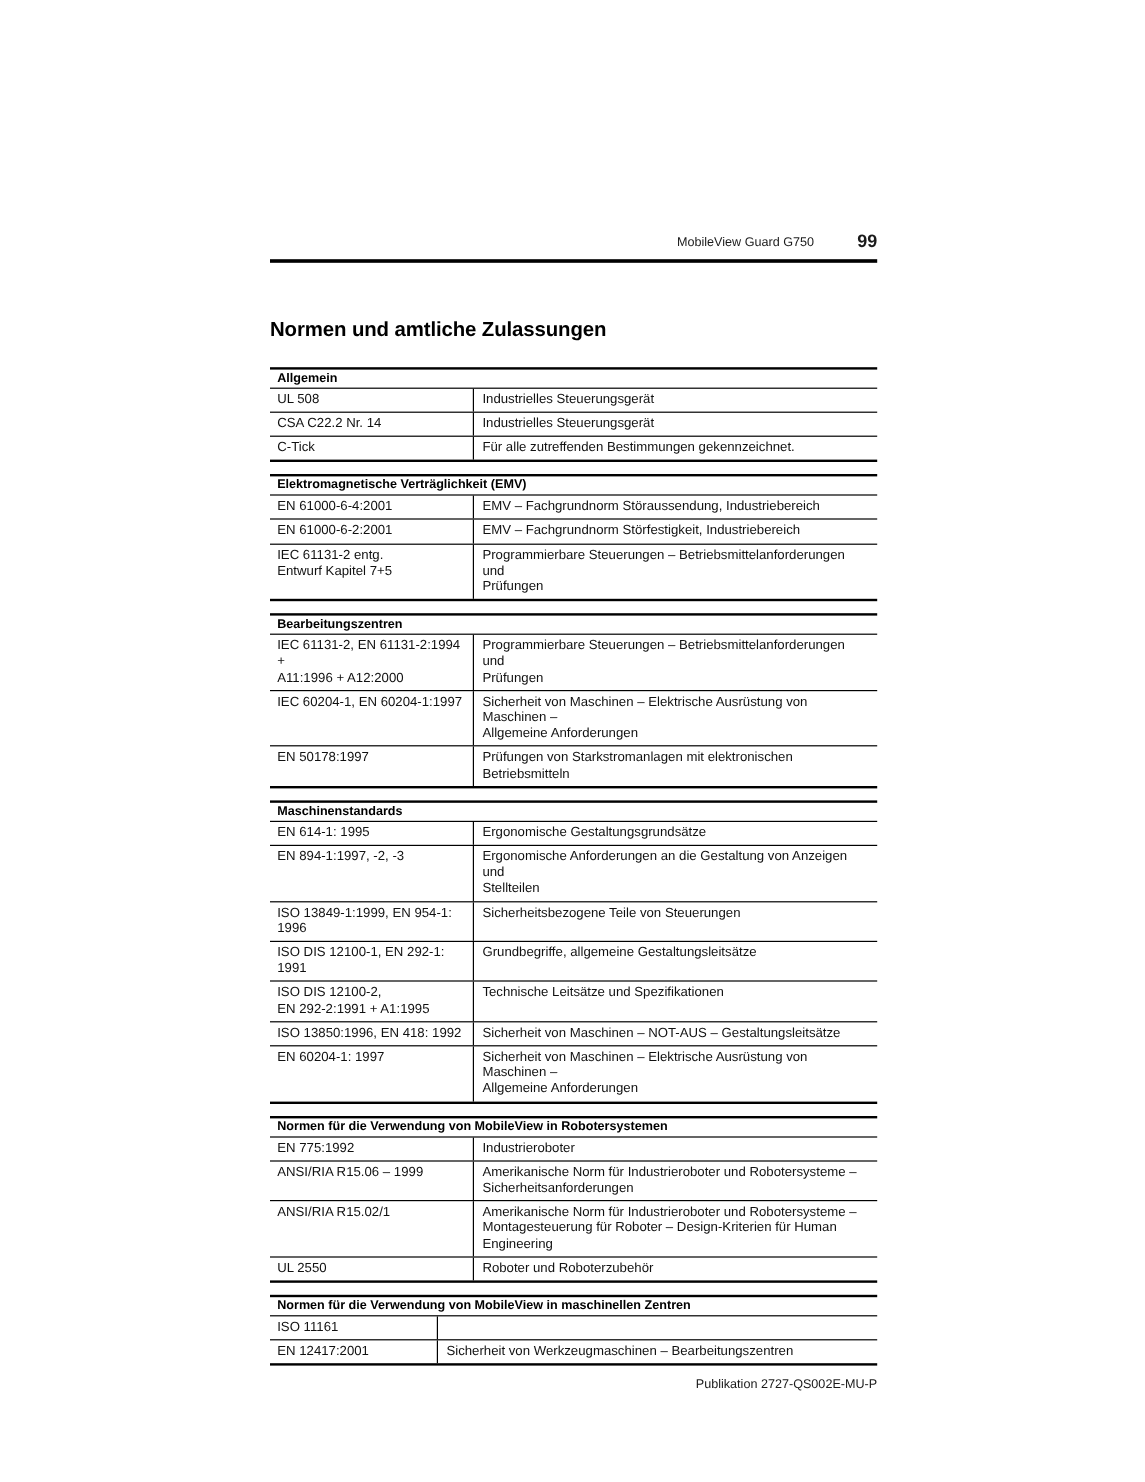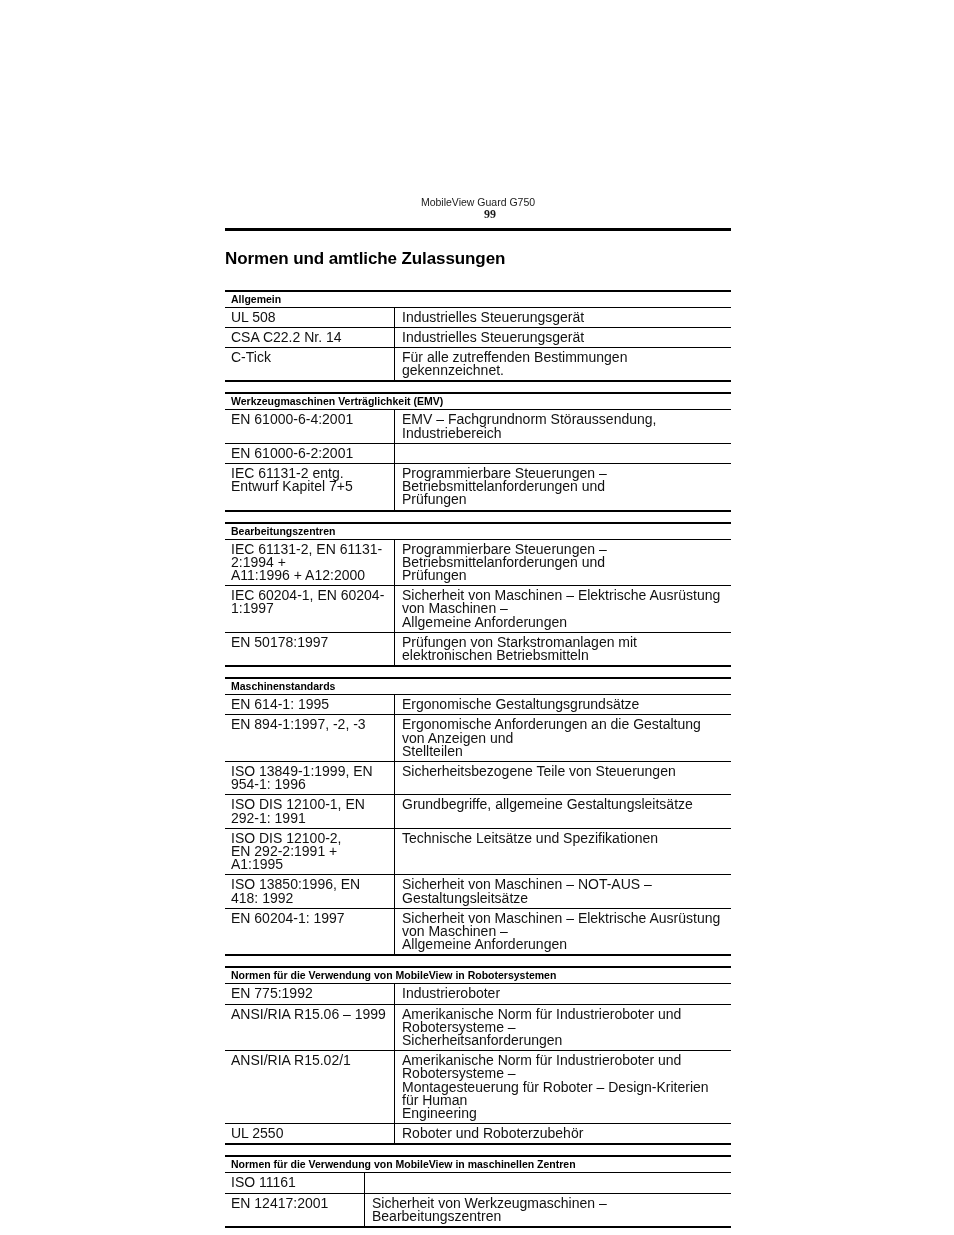--- a/index.html
+++ b/index.html
@@ -13,42 +13,40 @@
   }
   .content {
     position:absolute;
     left:225px; top:0;
     width:506px;
   }
   .doc-header {
     padding-top:196px;
     display:flex;
     justify-content:flex-end;
-    align-items:center;
+    align-items:flex-end;
     font-size:10.5px;
     line-height:12px;
     color:#1a1a1a;
-    flex-direction:column;
   }
   .doc-header .pagenum {
     font-weight:bold;
-    font-size:12px;
-    margin-left:24px;
-    font-family:Liberation Serif, serif;
+    font-size:15px;
+    margin-left:36px;
   }
   .header-rule {
     height:2.5px;
     background:#000;
     margin-top:8px;
   }
   .page-title {
     font-size:17px;
     font-weight:bold;
     line-height:24px;
-    margin:16px 0 0 0;
+    margin:44px 0 0 0;
     letter-spacing:-0.1px;
   }
   .tables { margin-top:19px; }
   .std-table {
     border-top:2.5px solid #000;
     border-bottom:2px solid #000;
     margin-bottom:10px;
   }
   .section-row {
     font-weight:bold;
@@ -57,21 +55,21 @@
     padding:0 0 1px 6px;
     border-bottom:1.5px solid #000;
   }
   .t-row {
     display:flex;
     align-items:stretch;
     border-bottom:1px solid #000;
   }
   .t-row:last-child { border-bottom:none; }
   .c1, .c2 {
-    font-size:14px;
+    font-size:11px;
     line-height:13.2px;
     white-space:pre-line;
     color:#111;
   }
   .c1 {
     width:170px;
     box-sizing:border-box;
     flex:0 0 auto;
     border-right:1px solid #000;
     padding:3px 6px 3px 6px;
@@ -113,27 +111,28 @@
           <div class="t-row">
             <div class="c1">CSA C22.2 Nr. 14</div>
             <div class="c2">Industrielles Steuerungsgerät</div>
           </div>
           <div class="t-row">
             <div class="c1">C-Tick</div>
             <div class="c2">Für alle zutreffenden Bestimmungen gekennzeichnet.</div>
           </div>
         </div>
         <div class="std-table">
-          <div class="section-row">Werkzeugmaschinen Verträglichkeit (EMV)</div>
+          <div class="section-row">Elektromagnetische Verträglichkeit (EMV)</div>
           <div class="t-row">
             <div class="c1">EN 61000-6-4:2001</div>
             <div class="c2">EMV – Fachgrundnorm Störaussendung, Industriebereich</div>
           </div>
           <div class="t-row">
             <div class="c1">EN 61000-6-2:2001</div>
+            <div class="c2">EMV – Fachgrundnorm Störfestigkeit, Industriebereich</div>
           </div>
           <div class="t-row">
             <div class="c1">IEC 61131-2 entg.
 Entwurf Kapitel 7+5</div>
             <div class="c2">Programmierbare Steuerungen – Betriebsmittelanforderungen und
 Prüfungen</div>
           </div>
         </div>
         <div class="std-table">
           <div class="section-row">Bearbeitungszentren</div>

